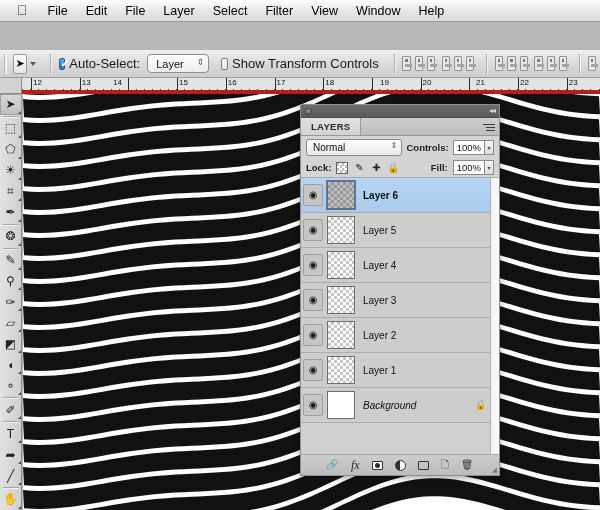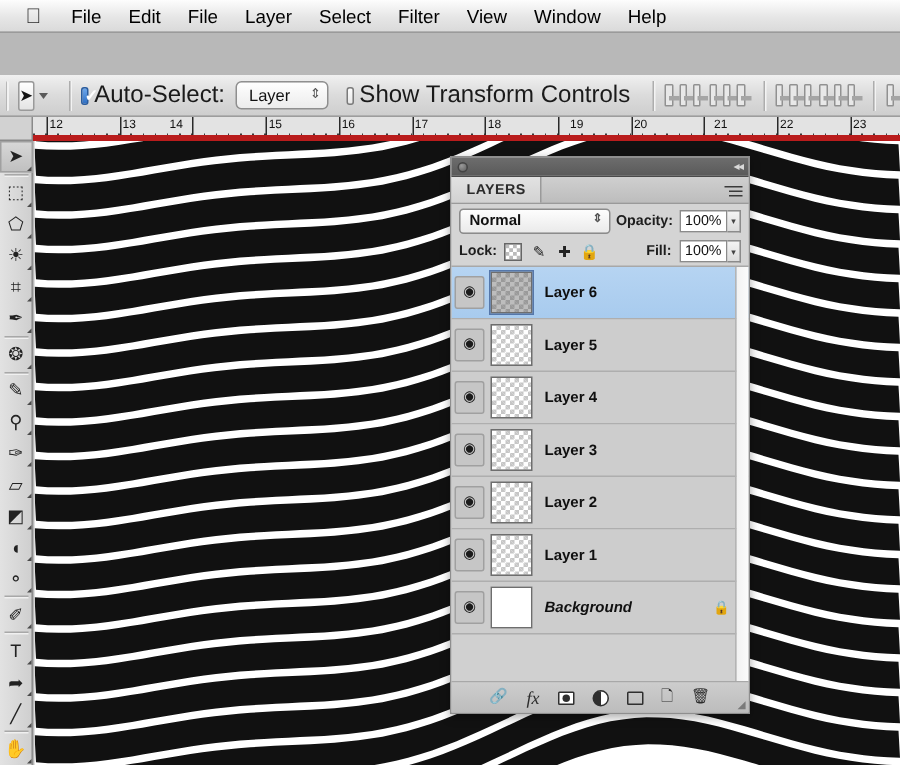--- a/index.html
+++ b/index.html
@@ -93,21 +93,21 @@
   .vsep { width:1px;height:20px;background:#adadad;margin:0 8px;
           box-shadow:1px 0 0 #f3f3f3; }
   .chk {
     width:12px;height:12px;border:1px solid #7b7b7b;border-radius:2px;
     background:linear-gradient(#fdfdfd,#e8e8e8); margin-right:4px; position:relative;
   }
   .chk.on { background: linear-gradient(#6ea8ec,#2f6fc4); border-color:#2a5c9e; }
   .chk.on::after {
     content:"✓"; position:absolute; left:1px; top:-2px; font-size:11px; color:#fff; font-weight:bold;
   }
-  .olabel { font-size:16px; color:#1a1a1a; margin-right:7px; white-space:nowrap; }
+  .olabel { font-size:13px; color:#1a1a1a; margin-right:7px; white-space:nowrap; }
   .popup {
     height:19px; min-width:62px; padding:0 16px 0 8px;
     border:1px solid #8f8f8f; border-radius:4px;
     background: linear-gradient(#fefefe,#ececec);
     font-size:11px; color:#111; display:flex;align-items:center;
     position:relative; margin-right:12px;
   }
   .popup::after {
     content:"⇕"; position:absolute; right:4px; top:2px; font-size:9px; color:#555;
   }
@@ -205,21 +205,20 @@
 
   .blend-row {
     height:22px;display:flex;align-items:center;padding:0 5px;gap:4px;
     background:#d4d4d4;
   }
   .blend-select {
     flex:1;height:17px;border:1px solid #8b8b8b;border-radius:3px;
     background:linear-gradient(#fdfdfd,#eaeaea);
     font-size:10px;color:#111;display:flex;align-items:center;padding:0 14px 0 6px;
     position:relative;
-    font-weight:bold;
   }
   .blend-select::after { content:"⇕";position:absolute;right:4px;top:1px;font-size:8px;color:#555;}
   .field-label { font-size:9.5px;font-weight:bold;color:#1d1d1d;white-space:nowrap;}
   .numfield {
     height:15px;border:1px solid #8b8b8b;background:#fff;
     font-size:9.5px;color:#111;display:flex;align-items:center;justify-content:center;
     min-width:30px;padding:0 3px;
   }
   .numstep {
     width:9px;height:15px;border:1px solid #8b8b8b;border-left:none;
@@ -262,21 +261,21 @@
     background-size:6px 6px; background-position:0 0,3px 3px;
   }
   .thumb.checker.dark {
     background-image:
       linear-gradient(45deg,#9a9a9a 25%,transparent 25%,transparent 75%,#9a9a9a 75%),
       linear-gradient(45deg,#9a9a9a 25%,#bdbdbd 25%,#bdbdbd 75%,#9a9a9a 75%);
     background-size:6px 6px; background-position:0 0,3px 3px;
     outline:1px solid #5577aa;
   }
   .thumb.white { background:#fff; }
-  .layer-name { font-size:10px;color:#101010;font-weight:bold; }
+  .layer-name { font-size:10px;color:#101010; }
   .layer-row.selected .layer-name { font-weight:bold; }
   .layer-name.italic { font-style:italic; }
   .row-lock { position:absolute;right:12px;font-size:9px;color:#333; }
 
   .panel-scroll {
     position:absolute;right:0;top:0;width:9px;bottom:0;
     background:linear-gradient(to right,#f2f2f2,#fbfbfb);
     border-left:1px solid #b4b4b4;
   }
   .panel-footer {
@@ -450,21 +449,21 @@
       <div class="panel-tab">LAYERS</div>
       <div class="panel-menu-btn">
         <i></i>
           <i></i>
           <i></i>
       </div>
     </div>
 
     <div class="blend-row">
       <div class="blend-select">Normal</div>
-      <span class="field-label">Opacity:</span>
+      <span class="field-label">Controls:</span>
       <div style="display:flex">
         <div class="numfield">100%</div>
         <div class="numstep">▾</div>
       </div>
     </div>
 
     <div class="lock-row">
       <span class="field-label">Lock:</span>
       <span class="lock-ico checker"></span>
       <span class="lock-ico">✎</span>

